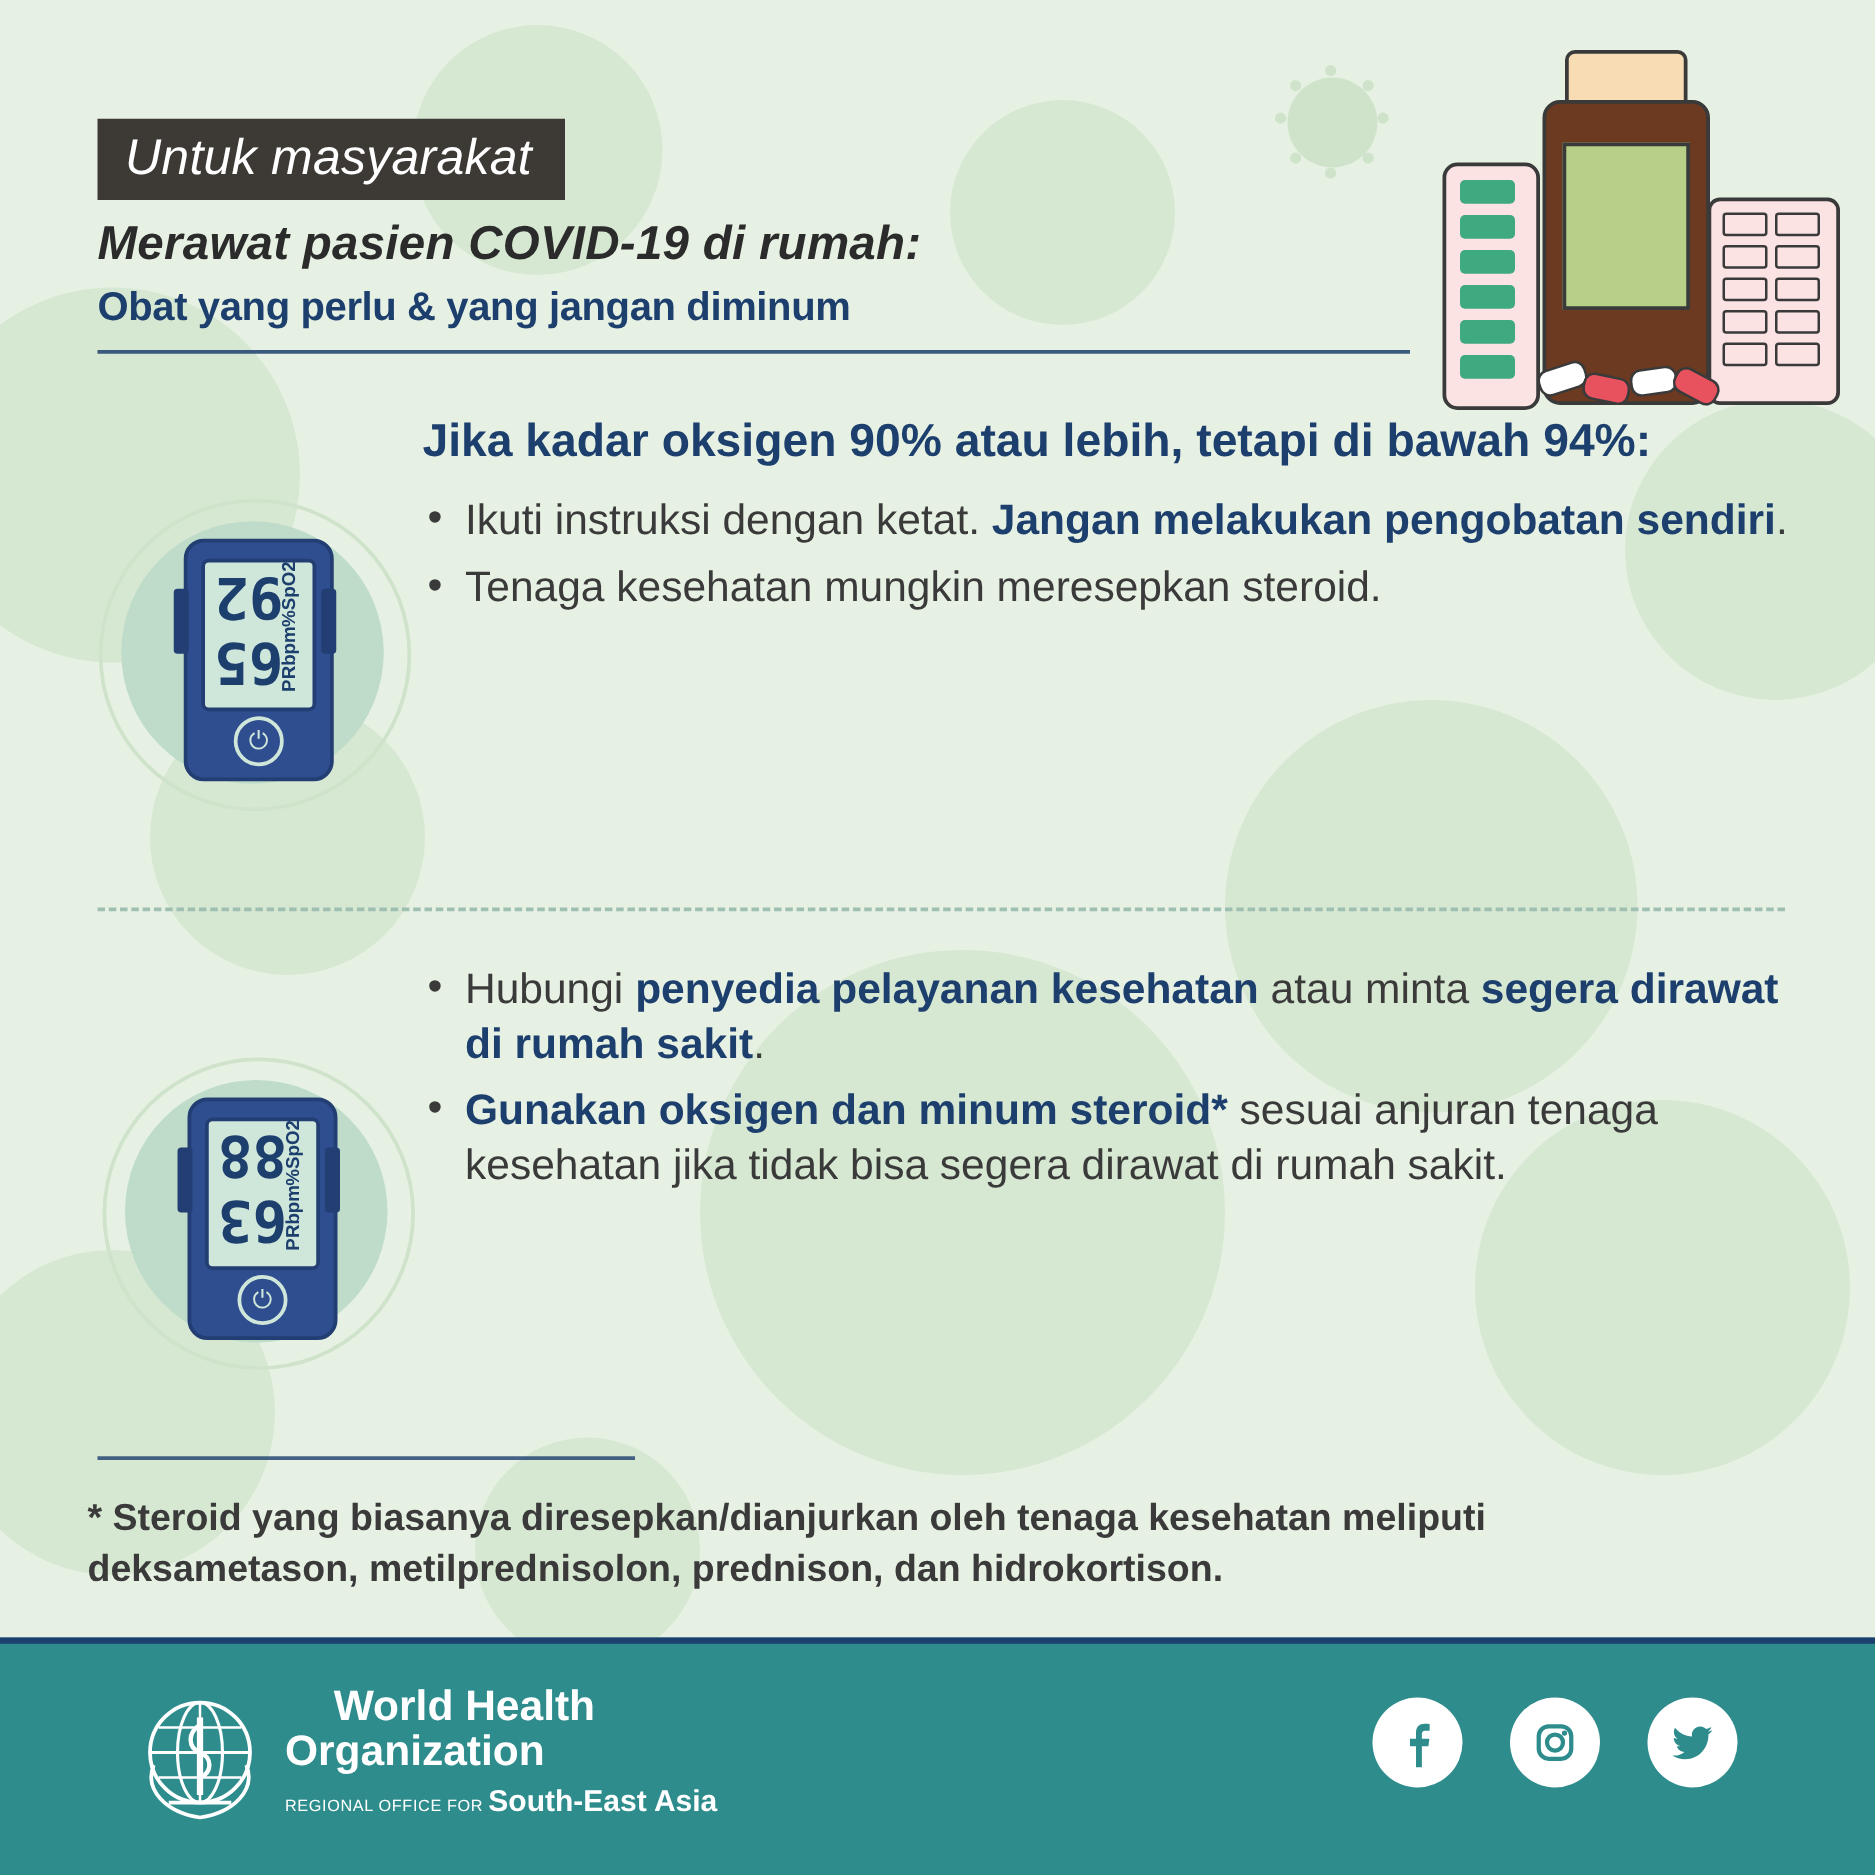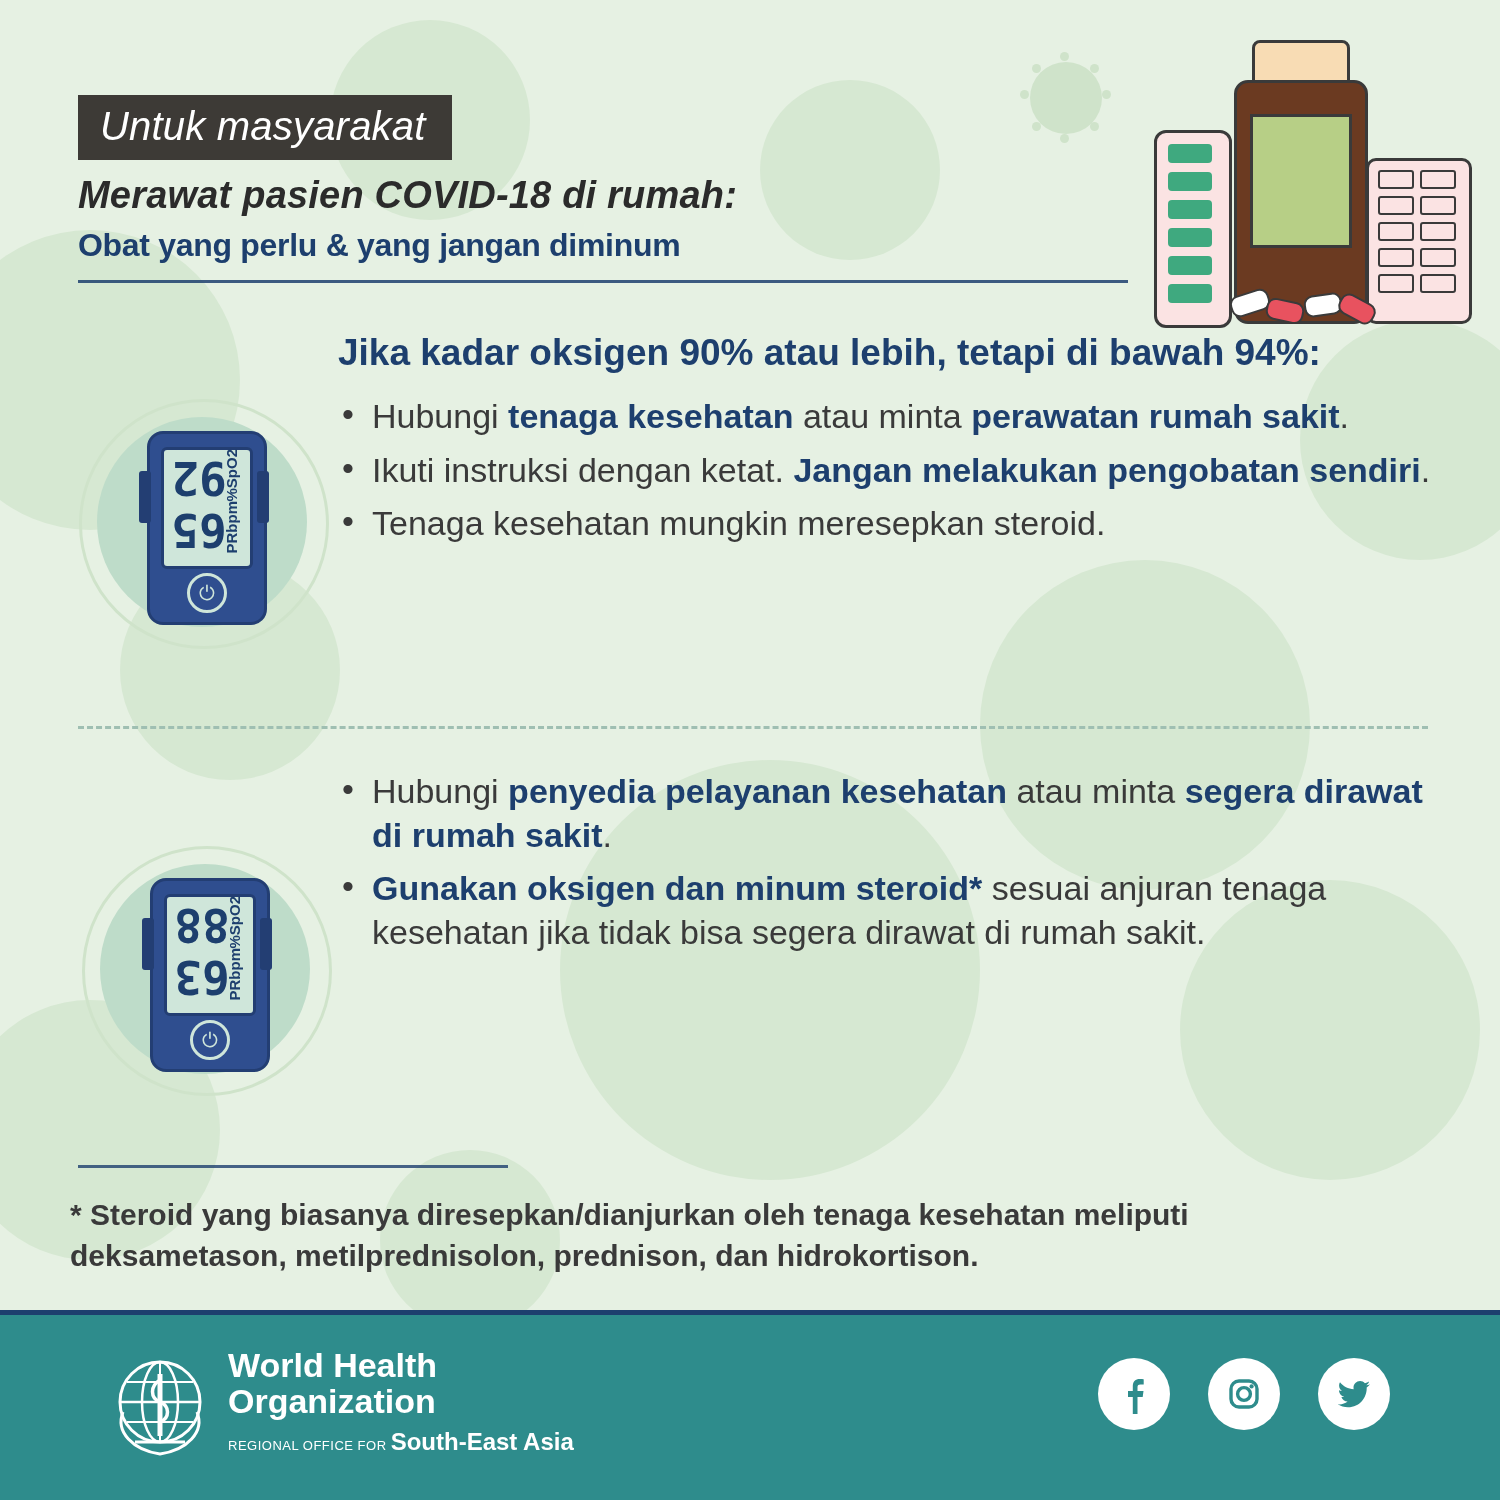--- a/index.html
+++ b/index.html
@@ -102,21 +102,21 @@
     position:absolute;left:70px;width:1320px;color:#3a3a3a;font-size:30px;line-height:1.35;
   }
 
   
   .footer{
     position:absolute;left:0;bottom:0;width:1500px;height:190px;background:#2e8c8c;
   }
   .footer-top{position:absolute;left:0;top:0;width:1500px;height:5px;background:#1d3f6e;}
   .who-logo{position:absolute;left:105px;top:40px;width:110px;height:110px;}
   .who-text{position:absolute;left:228px;top:38px;color:#fff;}
-  .who-text .l1{font-size:34px;font-weight:bold;line-height:1.05;}
+  .who-text .l1{font-size:34px;font-weight:bold;line-height:1.05;margin-left:39px;}
   .who-text .l2{font-size:34px;font-weight:bold;line-height:1.05;}
   .who-text .l3{font-size:13px;letter-spacing:.5px;margin-top:9px;}
   .who-text .l3 b{font-size:24px;letter-spacing:0;}
   .socials{position:absolute;right:110px;top:48px;display:flex;gap:38px;}
   .social{
     width:72px;height:72px;border-radius:50%;background:#ffffff;
     display:flex;align-items:center;justify-content:center;
   }
   .social svg{display:block;}
 </style>
@@ -142,21 +142,21 @@
     <i style="left:30px;top:-10px;"></i>
       <i style="left:30px;top:72px;"></i>
     <i style="left:2px;top:2px;"></i>
       <i style="left:60px;top:2px;"></i>
     <i style="left:2px;top:60px;"></i>
       <i style="left:60px;top:60px;"></i>
   </div>
 
   <div class="header">
     <div class="tagbox">Untuk masyarakat</div>
-    <div class="sub1">Merawat pasien COVID-18 di rumah:</div>
+    <div class="sub1">Merawat pasien COVID-19 di rumah:</div>
     <div class="sub2">Obat yang perlu &amp; yang jangan diminum</div>
     <div class="rule-head"></div>
   </div>
 
   <div class="meds">
 
     <div class="strip" style="left:0px;top:100px;width:72px;height:192px;"></div>
     <div class="pillcap" style="left:14px;top:114px;width:44px;height:19px;"></div>
     <div class="pillcap" style="left:14px;top:142px;width:44px;height:19px;"></div>
     <div class="pillcap" style="left:14px;top:170px;width:44px;height:19px;"></div>
@@ -196,21 +196,20 @@
     <div class="digits" style="left:96px;top:108px;width:56px;font-size:46px;text-align:center;">65</div>
     <div class="lbl" style="left:148px;top:106px;font-size:15px;writing-mode:vertical-rl;">PRbpm</div>
     <div class="pwr" style="left:112px;top:178px;width:34px;height:34px;">⏻</div>
     <div class="grip" style="left:64px;top:76px;width:12px;height:52px;"></div>
     <div class="grip" style="left:182px;top:76px;width:12px;height:52px;"></div>
   </div>
 
   <div class="block" style="left:338px;top:330px;width:1100px;">
     <div class="headline">Jika kadar oksigen 90% atau lebih, tetapi di bawah 94%:</div>
     <ul class="bullets" style="margin-top:20px;" id="s1-list">
-        <li><span>Hubungi </span><b class="navy">tenaga kesehatan</b><span> atau minta </span><b class="navy">perawatan rumah sakit</b><span>.</span></li>
         <li><span>Ikuti instruksi dengan ketat. </span><b class="navy">Jangan melakukan pengobatan sendiri</b><span>.</span></li>
         <li><span>Tenaga kesehatan mungkin meresepkan steroid.</span></li>
       </ul>
   </div>
 
   <div class="dashed" style="top:726px;"></div>
 
   <div class="oxi-wrap" style="left:78px;top:842px;width:260px;height:260px;">
     <div class="oxi-ring" style="left:4px;top:4px;width:244px;height:244px;"></div>
     <div class="oxi-circle" style="left:22px;top:22px;width:210px;height:210px;"></div>

